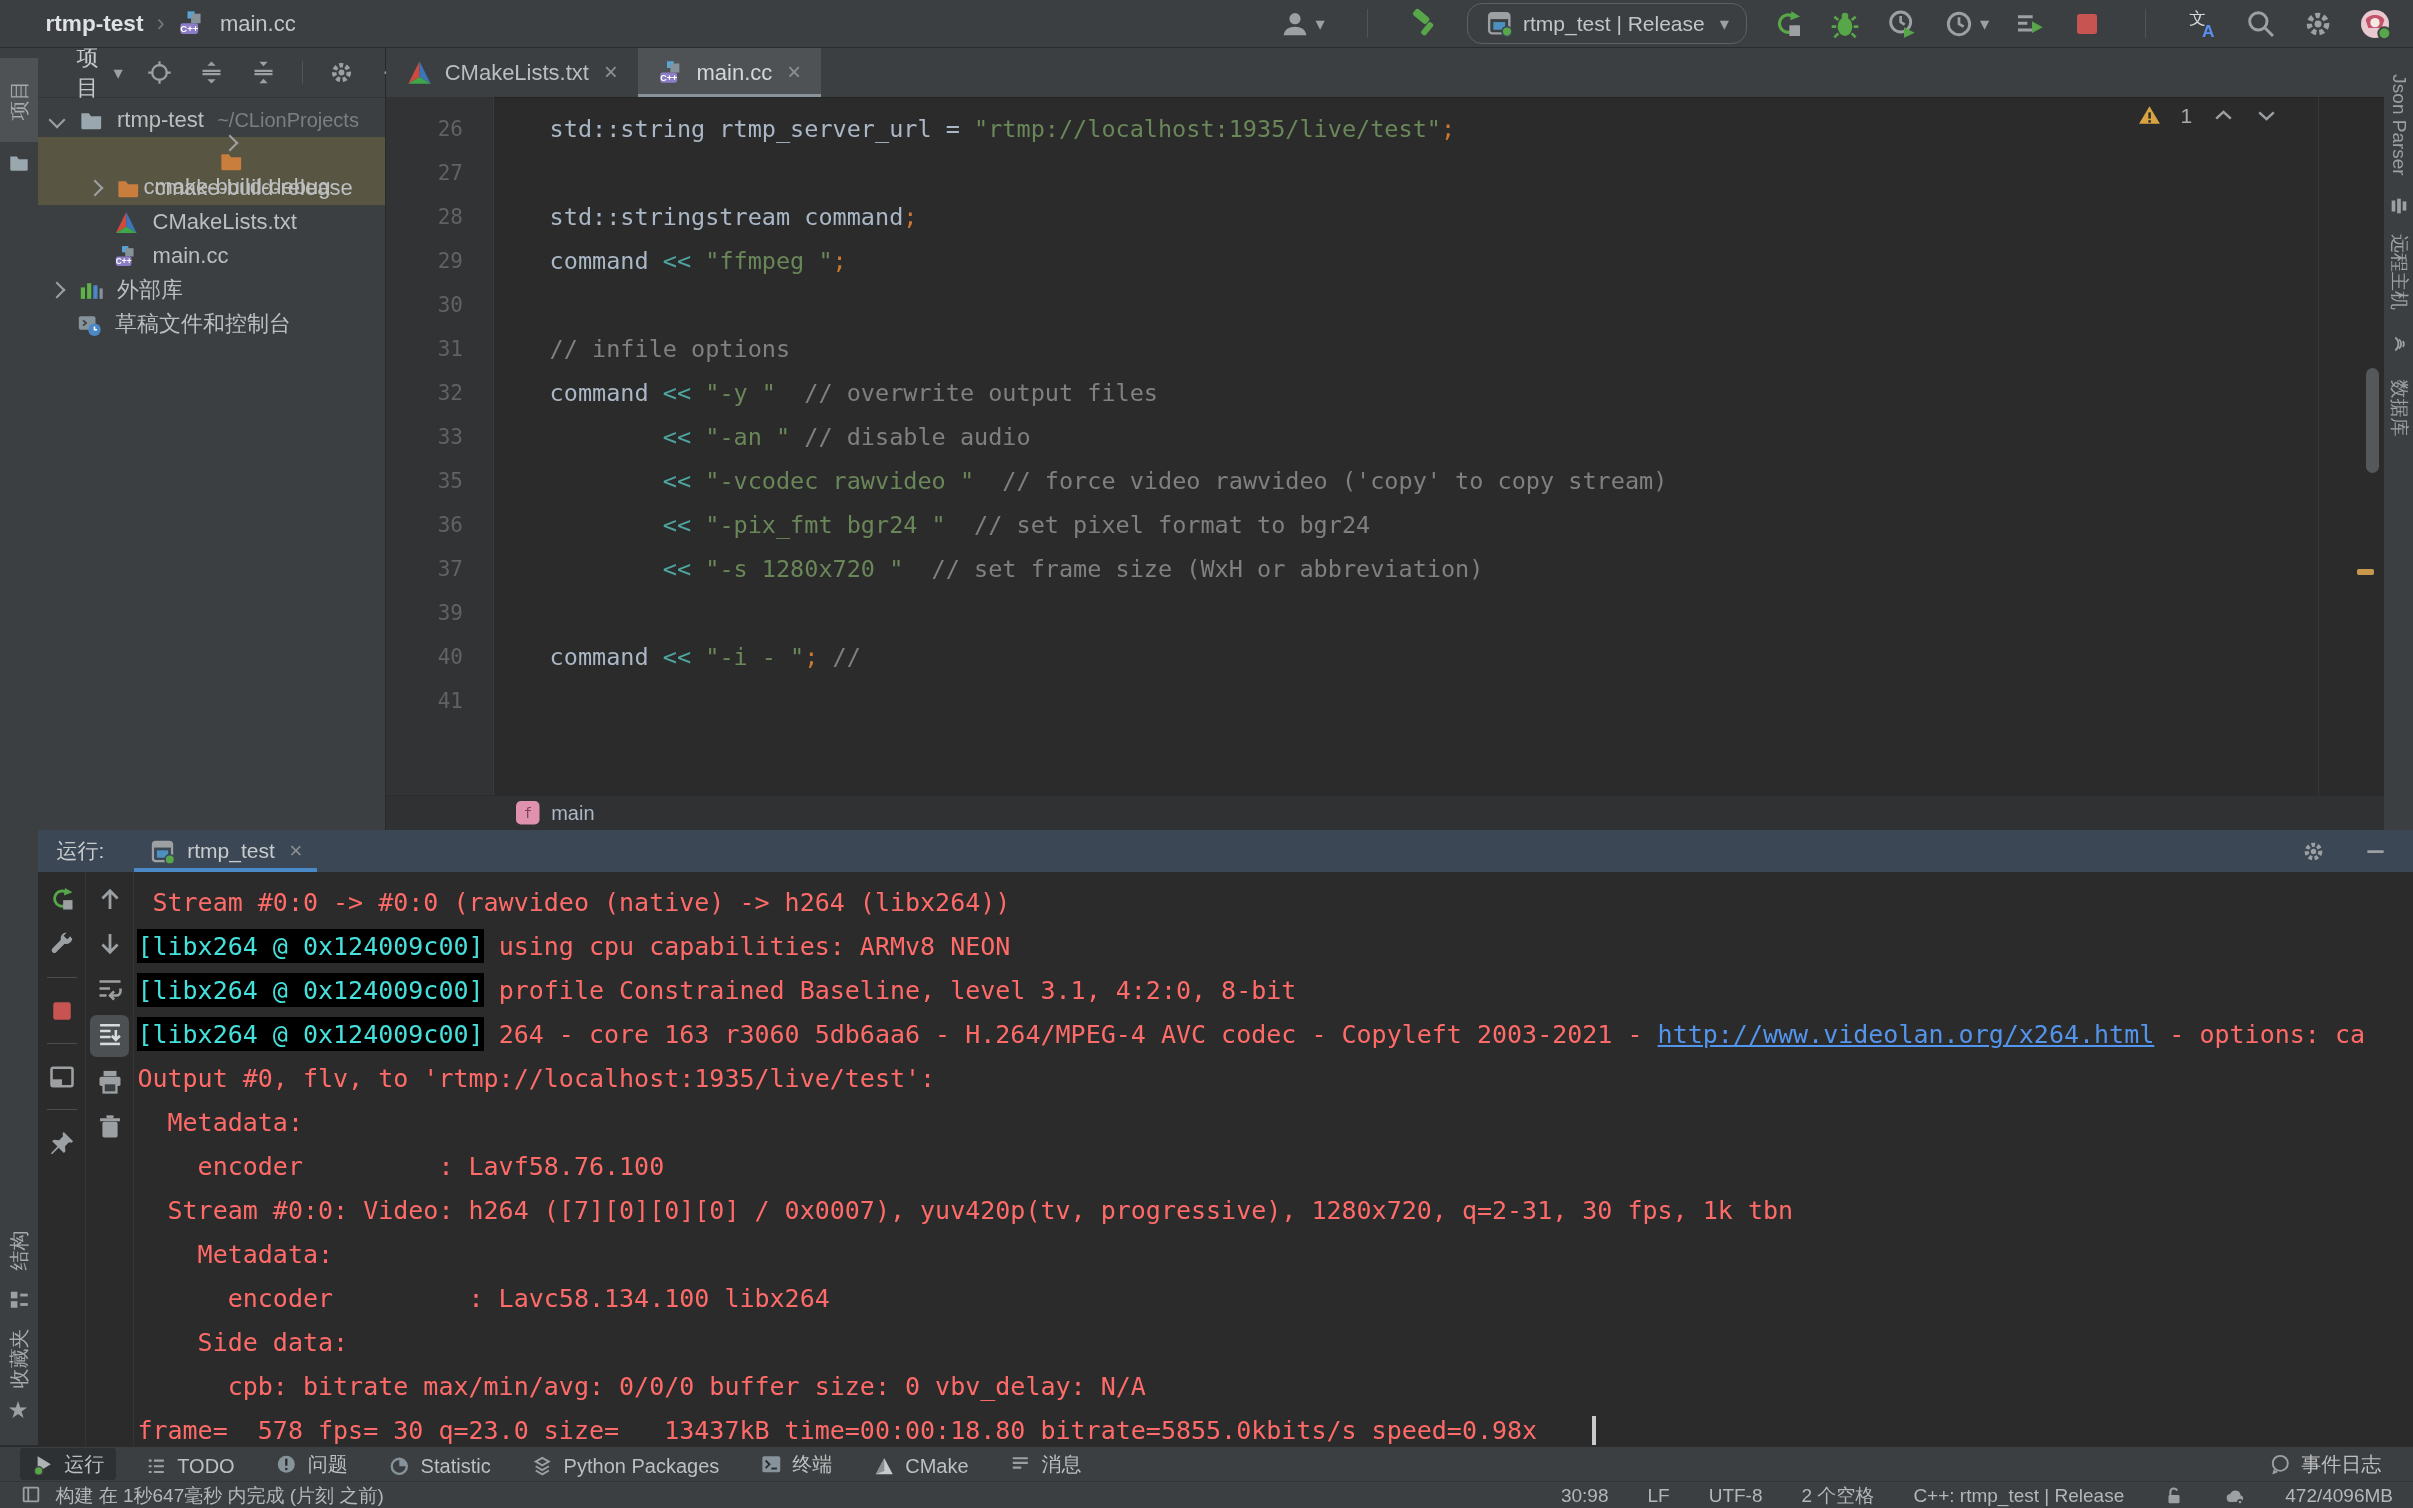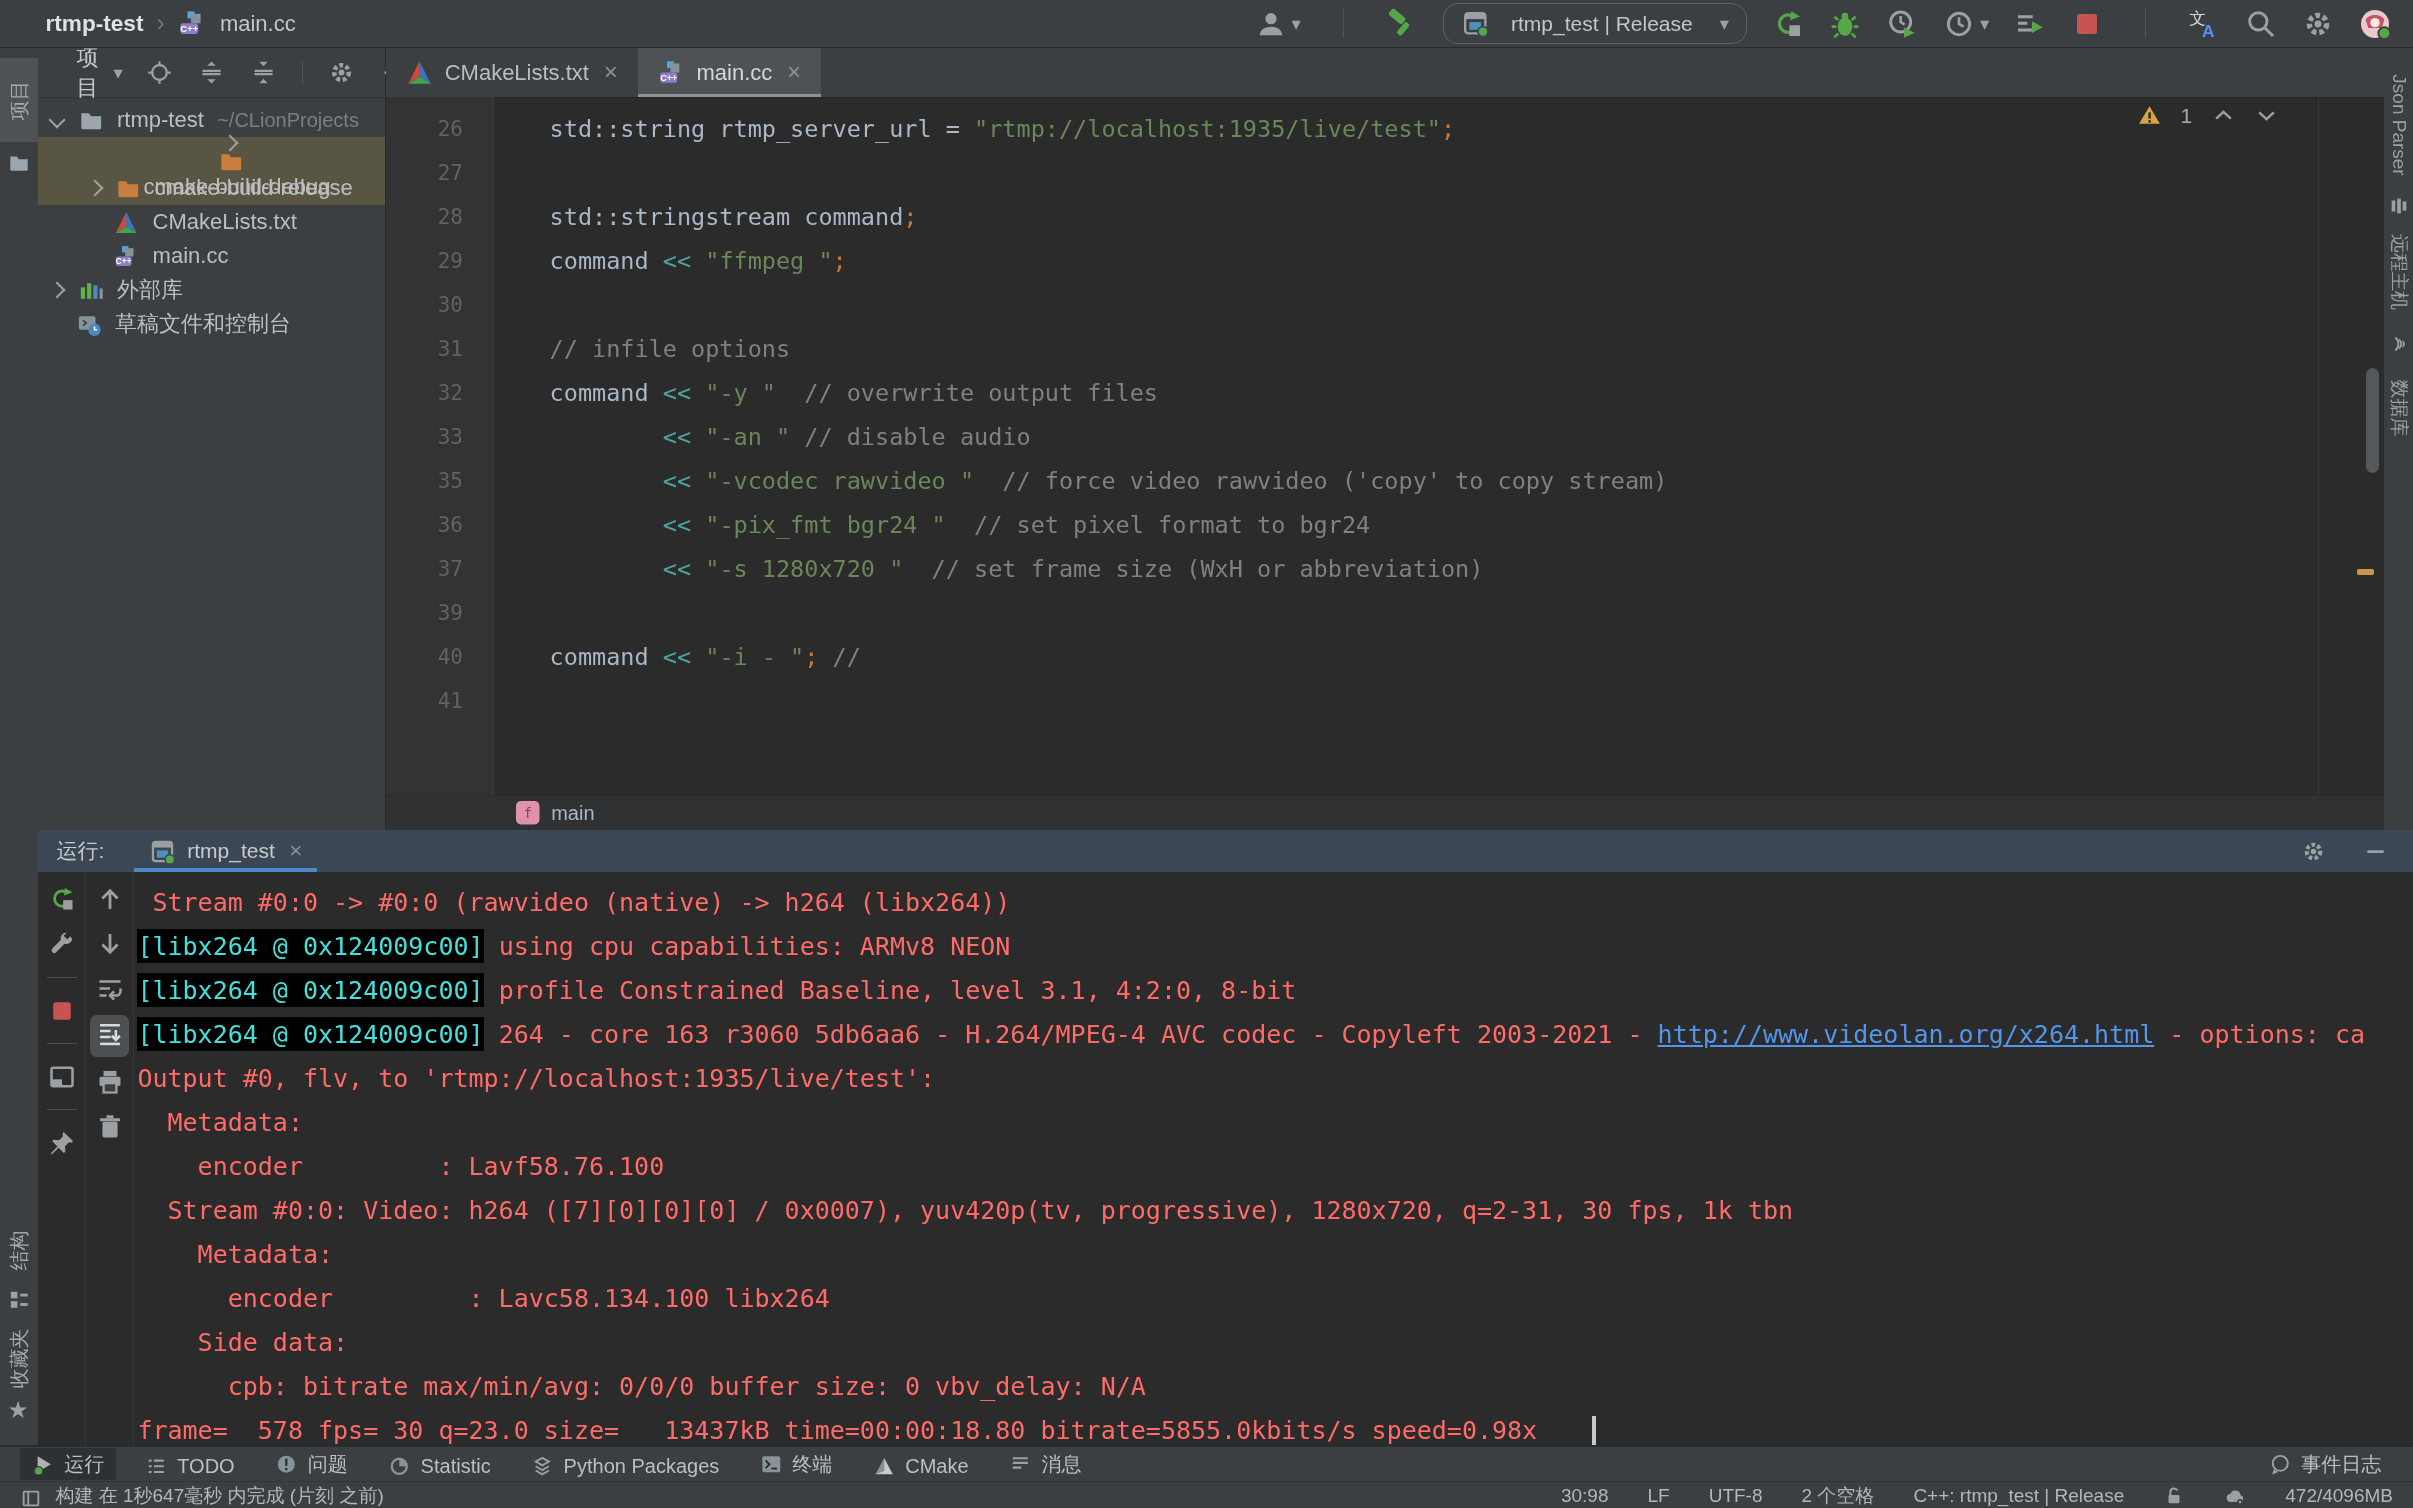--- a/index.html
+++ b/index.html
@@ -12,21 +12,21 @@
 
   
   .titlebar{position:absolute;left:0;top:0;width:100%;height:48px;background:#3c3f41;
             border-bottom:0.8px solid #292b2d;display:flex;align-items:center;box-sizing:border-box;padding:0 22px}
   .tb-left{display:flex;align-items:center;gap:13.4px;padding-left:23.5px}
   .tb-proj{font-weight:bold;color:#dfe1e5;font-size:22.6px}
   .tb-sep{color:#77797b;font-size:23.5px}
   .tb-file{color:#c3c5c7;font-size:22px}
   .tb-right{margin-left:auto;display:flex;align-items:center;gap:25px}
   .tbi{width:32px;height:32px;cursor:pointer}
-  .runcfg{display:flex;align-items:center;gap:22px;border:0.8px solid #5e6163;border-radius:15px;
+  .runcfg{display:flex;align-items:center;gap:10px;border:0.8px solid #5e6163;border-radius:15px;
           padding:5px 17px;font-size:21px;color:#c3c5c7}
   .runcfg .ic{width:28.5px;height:28.5px}
 
   
   .lstrip{position:absolute;left:0;top:48px;width:38px;bottom:63px;background:#3c3f41;border-right:0.8px solid #2e3132}
   .vl{position:absolute;left:0;width:38px;display:flex;align-items:center;justify-content:center;
       color:#a6a8aa;font-size:20px;cursor:pointer}
   .vl span{transform:rotate(-90deg);white-space:nowrap;display:block}
   .vl.active{background:#4e5254}
   .strip-ic{position:absolute;cursor:pointer}
@@ -110,21 +110,21 @@
   .bbar{position:absolute;left:0;top:1446px;width:100%;height:35px;background:#3c3f41;border-top:0.8px solid #2a2c2e;
         display:flex;align-items:center;box-sizing:border-box;padding:0 20px;gap:17px}
   .bitem{display:flex;align-items:center;gap:10px;padding:2.5px 11.7px;color:#bdbfc1;font-size:20px;border-radius:3.4px;cursor:pointer}
   .bitem.active{background:#2e3133}
   .bitem .ic{width:22.6px;height:22.6px}
   .bspacer{margin-left:auto}
 
   
   .sbar{position:absolute;left:0;top:1481px;width:100%;height:28px;background:#3c3f41;border-top:0.8px solid #323537;
         display:flex;align-items:center;box-sizing:border-box;padding:0 20px;font-size:19px;color:#b4b6b8}
-  .sbl{display:flex;align-items:flex-end;gap:13.4px}
+  .sbl{display:flex;align-items:flex-start;gap:13.4px}
   .sbl .ic{width:22px;height:22px;cursor:pointer}
   .sbr{margin-left:auto;display:flex;align-items:center;gap:39px}
   .sbr .it{cursor:pointer;white-space:nowrap}
   .sbr .ic{width:22px;height:22px;cursor:pointer}
 </style>
 </head>
 <body>
 
 <div id="root">
 

